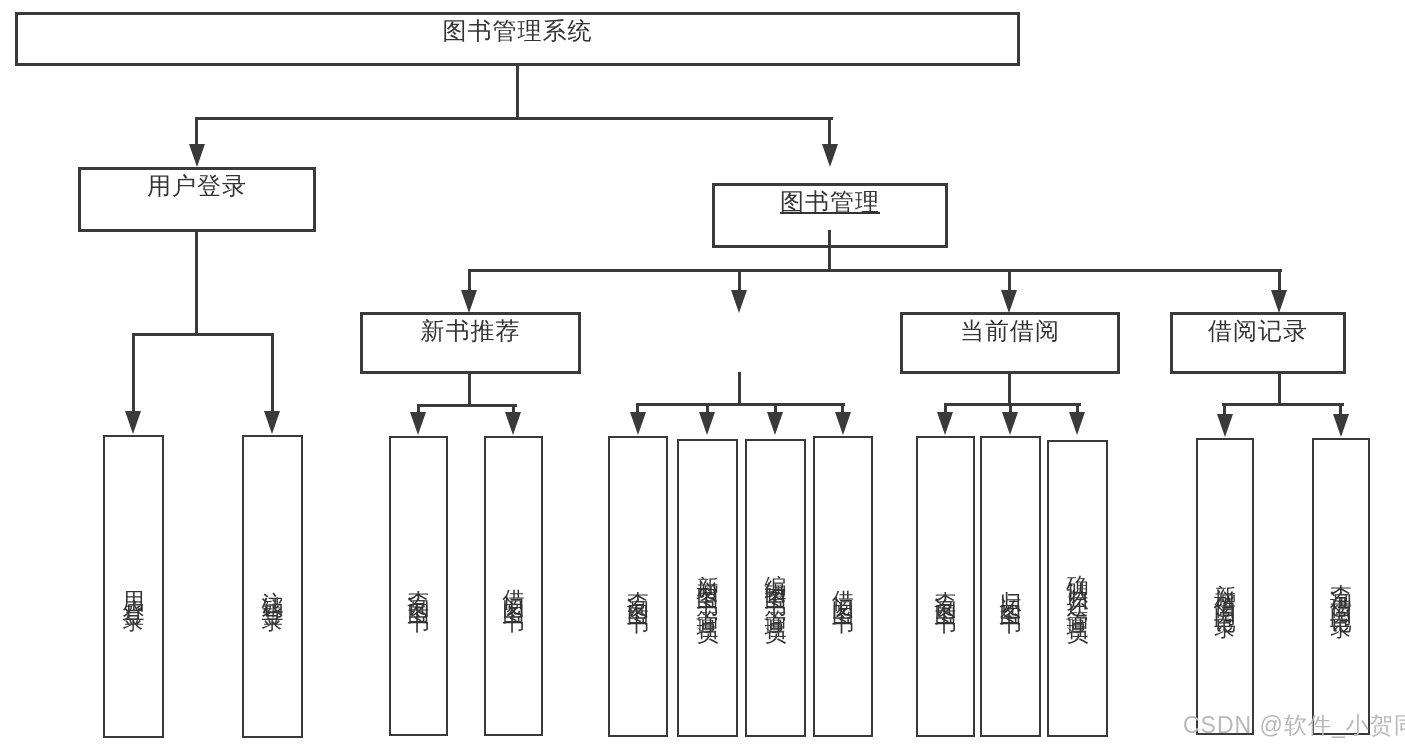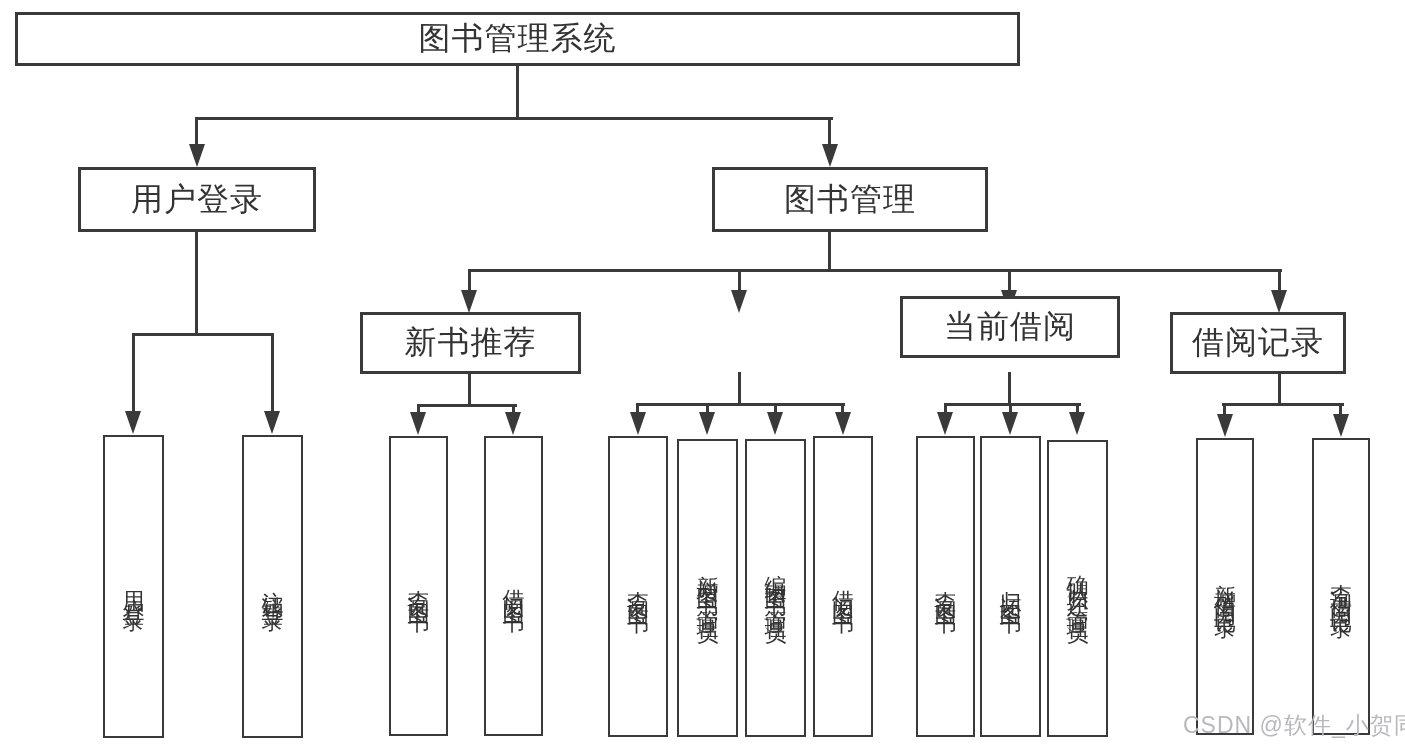--- a/index.html
+++ b/index.html
@@ -10,22 +10,22 @@
   html,body{margin:0;padding:0;background:#ffffff;}
   body{
     width:1405px;height:747px;position:relative;overflow:hidden;
     font-family:"Liberation Sans","DejaVu Sans",sans-serif;
     color:var(--text);
   }
   .canvas{position:absolute;inset:0;}
   .box{
     position:absolute;box-sizing:border-box;background:#ffffff;
     border:3px solid var(--line);
-    display:flex;align-items:center;justify-content:center;
-    font-size:32px;letter-spacing:1px;color:var(--text);
+    display:flex;justify-content:center;
+    font-size:24px;letter-spacing:1px;color:var(--text);
   }
   .leaf{
     position:absolute;box-sizing:border-box;background:#ffffff;
     border:2px solid var(--line);
     display:flex;align-items:center;justify-content:center;
   }
   .vtext{
     writing-mode:vertical-rl;text-orientation:mixed;
     font-size:22px;letter-spacing:7px;line-height:1;color:var(--text);
     white-space:nowrap;
@@ -53,39 +53,39 @@
   <div class="vline" style="left:516px;top:64px;width:3px;height:56px;"></div>
   <div class="hline" style="left:196px;top:117px;width:637px;height:3px;"></div>
   <div class="vline" style="left:195px;top:117px;width:3px;height:30px;"></div>
   <div class="arrow" style="left:189px;top:144px;"></div>
   <div class="vline" style="left:828px;top:117px;width:3px;height:30px;"></div>
   <div class="arrow" style="left:822px;top:144px;"></div>
 
   <div class="box" style="left:78px;top:167px;width:238px;height:65px;">
     <span>用户登录</span>
   </div>
-  <div class="box" style="left:712px;top:167px;width:276px;height:65px;">
+  <div class="box" style="left:712px;top:183px;width:236px;height:65px;text-decoration:underline;">
     <span>图书管理</span>
   </div>
 
   <div class="vline" style="left:828px;top:230px;width:3px;height:42px;"></div>
   <div class="hline" style="left:468px;top:269px;width:814px;height:3px;"></div>
   <div class="vline" style="left:468px;top:269px;width:3px;height:24px;"></div>
   <div class="arrow" style="left:461px;top:290px;"></div>
   <div class="vline" style="left:738px;top:269px;width:3px;height:24px;"></div>
   <div class="arrow" style="left:731px;top:290px;"></div>
   <div class="vline" style="left:1008px;top:269px;width:3px;height:24px;"></div>
   <div class="arrow" style="left:1001px;top:290px;"></div>
   <div class="vline" style="left:1278px;top:269px;width:3px;height:24px;"></div>
   <div class="arrow" style="left:1271px;top:290px;"></div>
 
   <div class="box" style="left:360px;top:312px;width:221px;height:62px;">
     <span>新书推荐</span>
   </div>
-  <div class="box" style="left:900px;top:296px;width:220px;height:62px;">
+  <div class="box" style="left:900px;top:312px;width:220px;height:62px;">
     <span>当前借阅</span>
   </div>
   <div class="box" style="left:1170px;top:312px;width:176px;height:62px;">
     <span>借阅记录</span>
   </div>
 
   <div class="vline" style="left:195px;top:230px;width:3px;height:106px;"></div>
   <div class="hline" style="left:132px;top:333px;width:142px;height:3px;"></div>
   <div class="vline" style="left:132px;top:333px;width:3px;height:80px;"></div>
   <div class="arrow" style="left:125px;top:411px;"></div>

